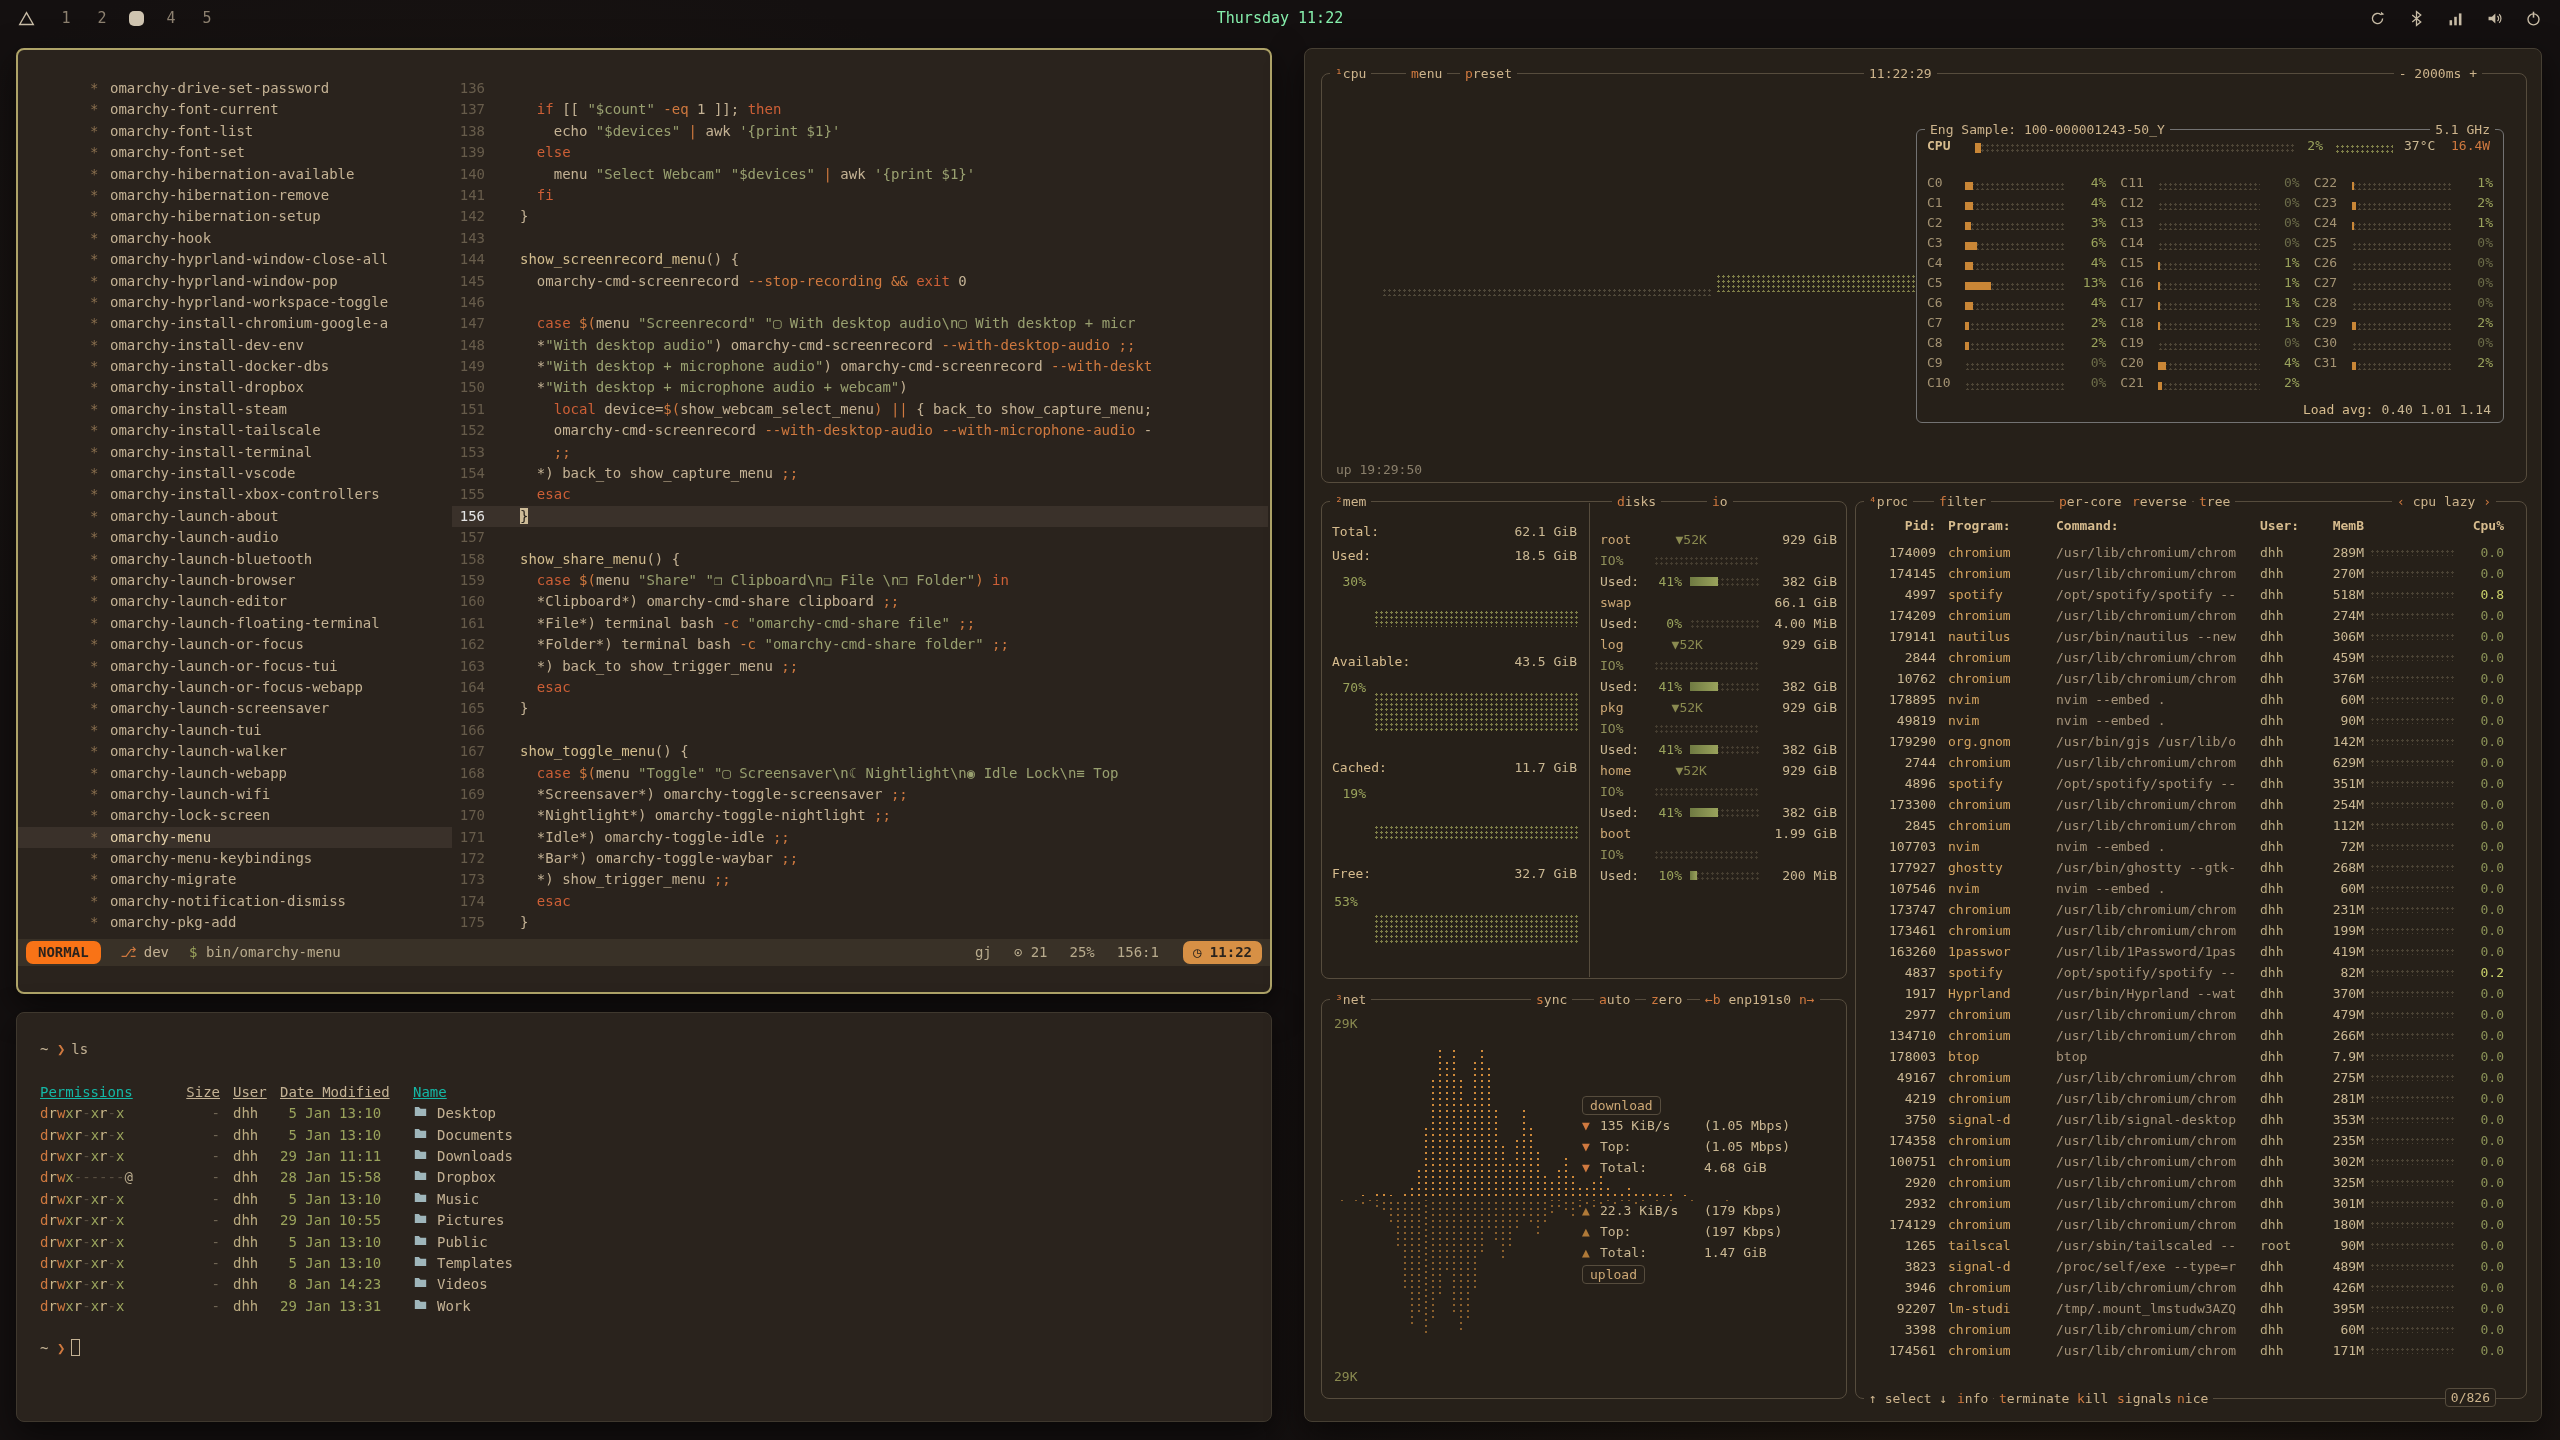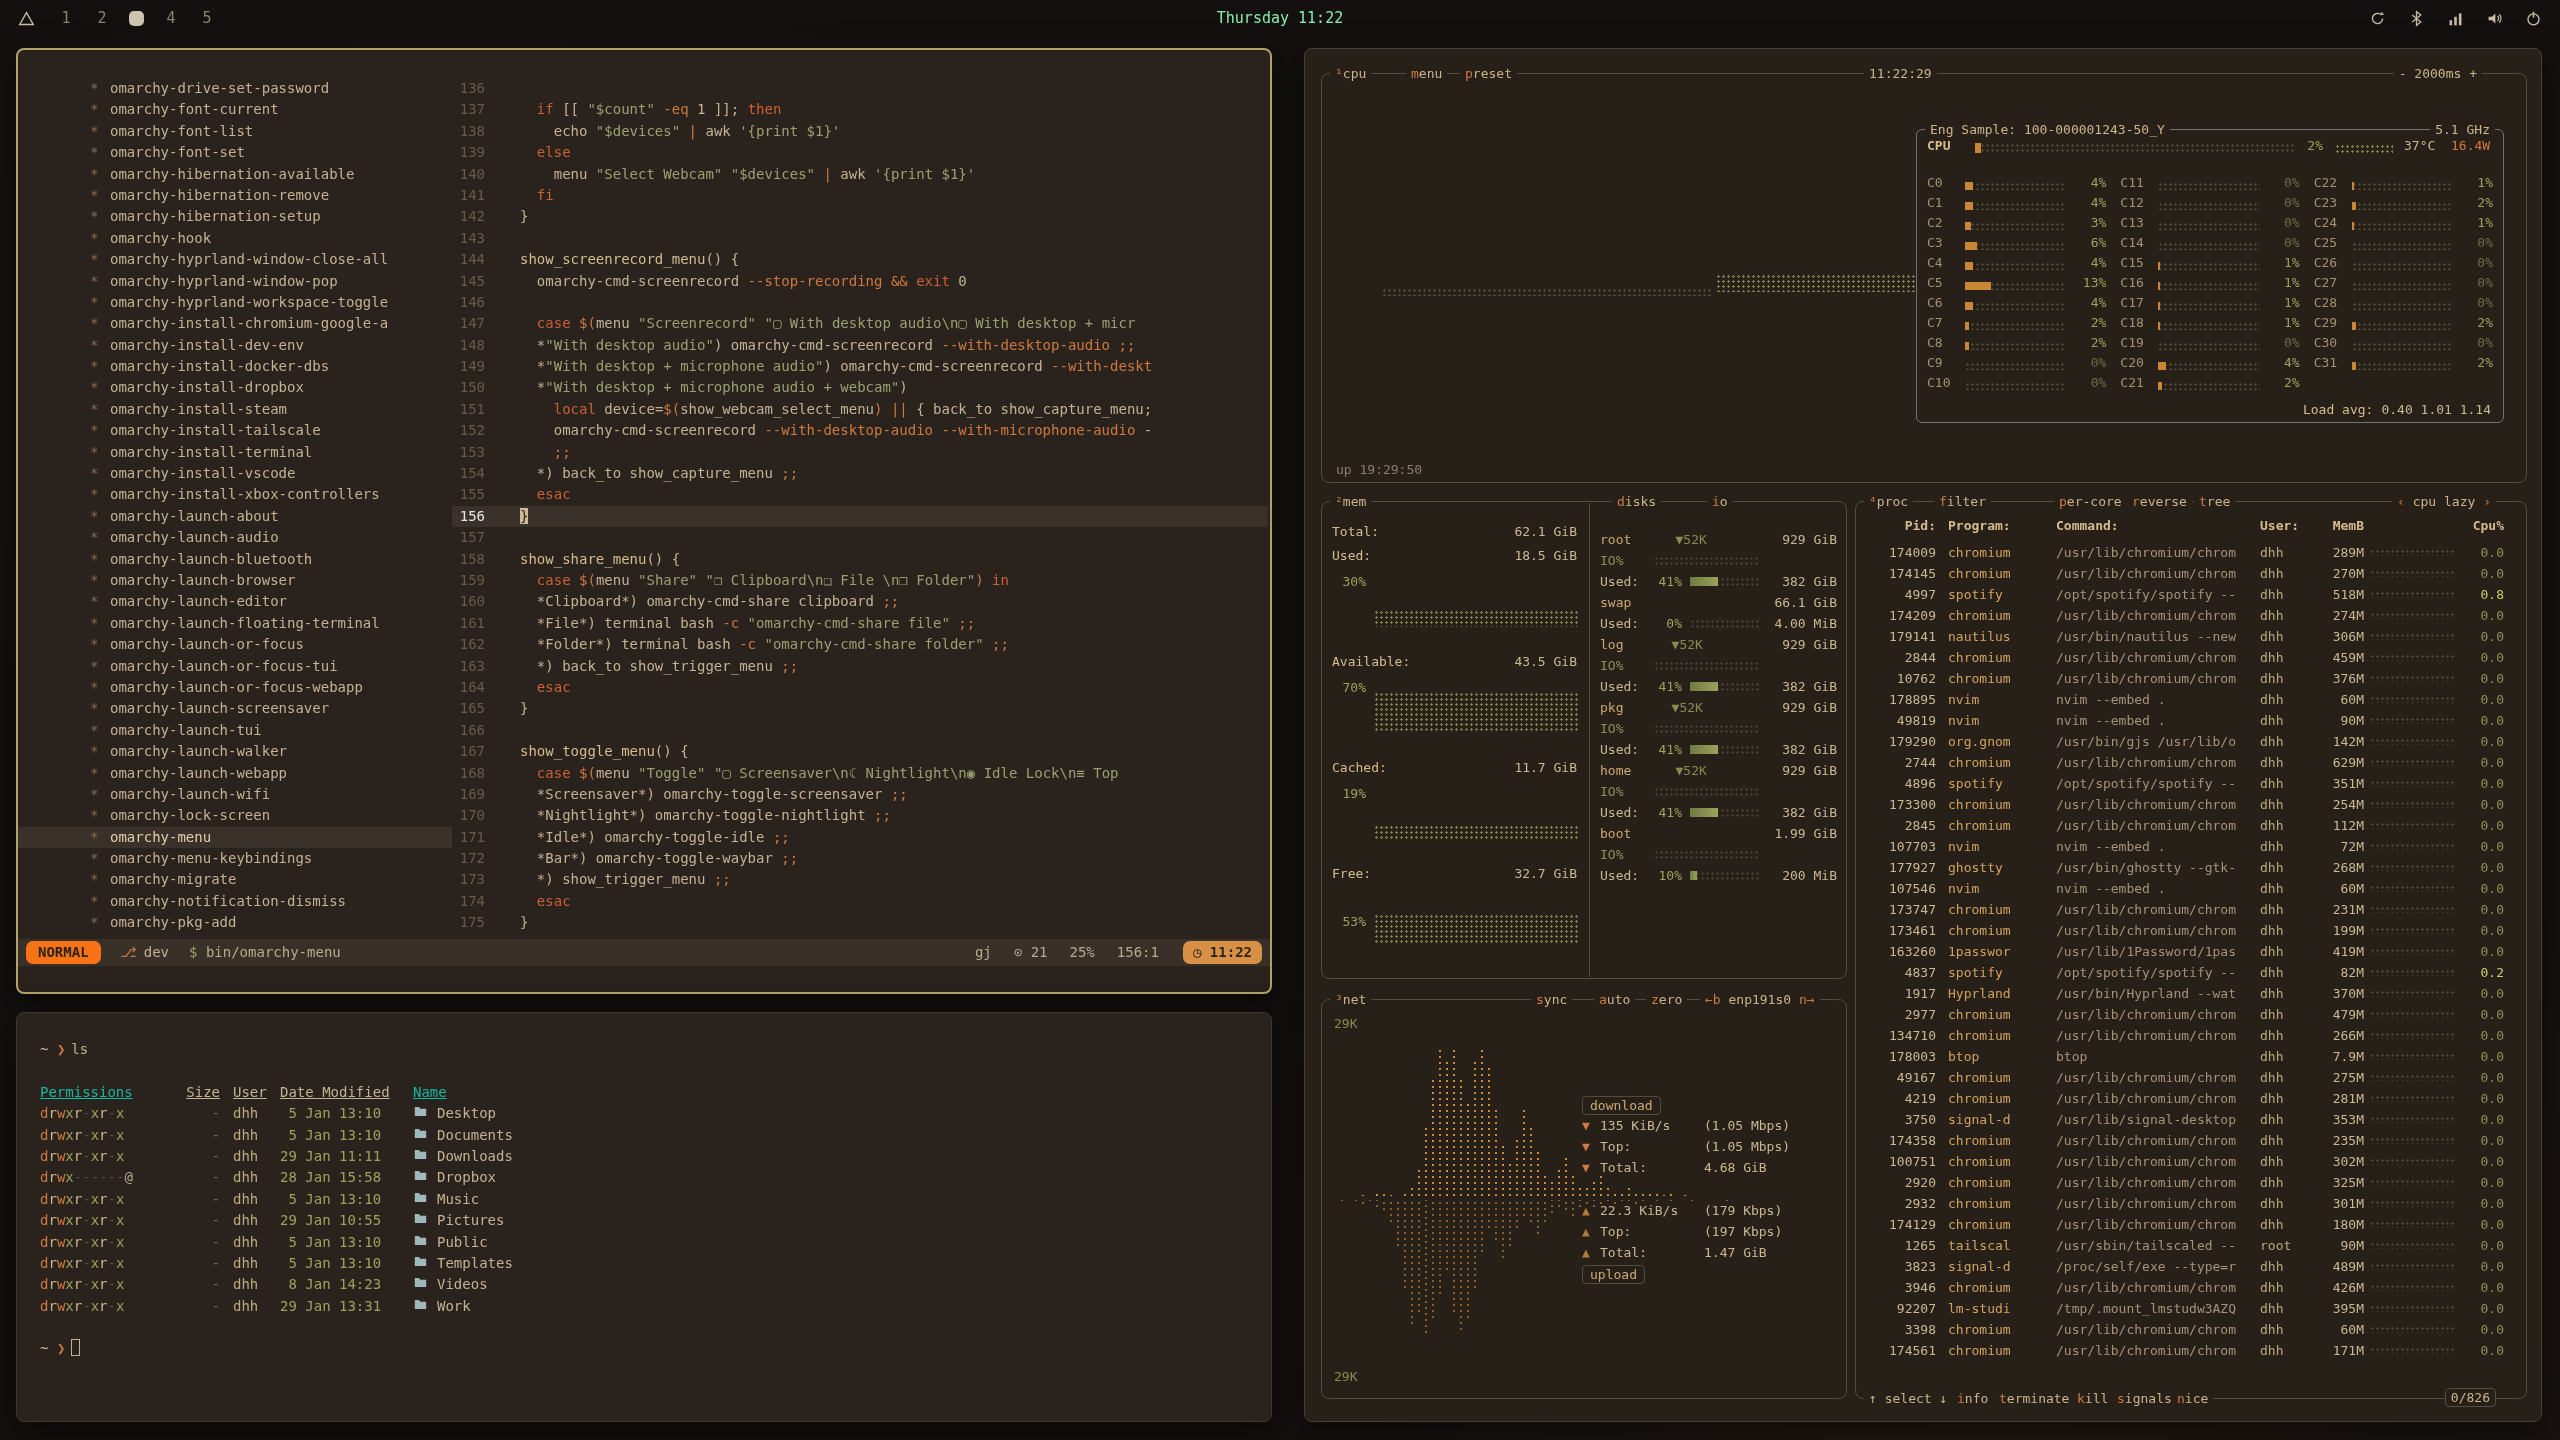--- a/index.html
+++ b/index.html
@@ -848,21 +848,21 @@
           <i style="height: 41px;"></i>
         </div>
         <div class="m-label" style="top: 258px;">Cached:</div>
         <div class="m-value" style="top: 258px;">11.7 GiB</div>
         <div class="m-pct" style="top: 284px;">19%</div>
         <div class="m-graph" style="top: 279px;">
           <i style="height: 14px;"></i>
         </div>
         <div class="m-label" style="top: 364px;">Free:</div>
         <div class="m-value" style="top: 364px;">32.7 GiB</div>
-        <div class="m-pct" style="top: 412px;">53%</div>
+        <div class="m-pct" style="top: 392px; text-align: center;">53%</div>
         <div class="m-graph" style="top: 385px;">
           <i style="height: 31px;"></i>
         </div>
       </div>
     <div id="disks">
         <div class="d-row">
           <span class="d-name">root</span>
           <span class="d-rate">▼52K</span>
           <span class="d-size">929 GiB</span>
         </div>

